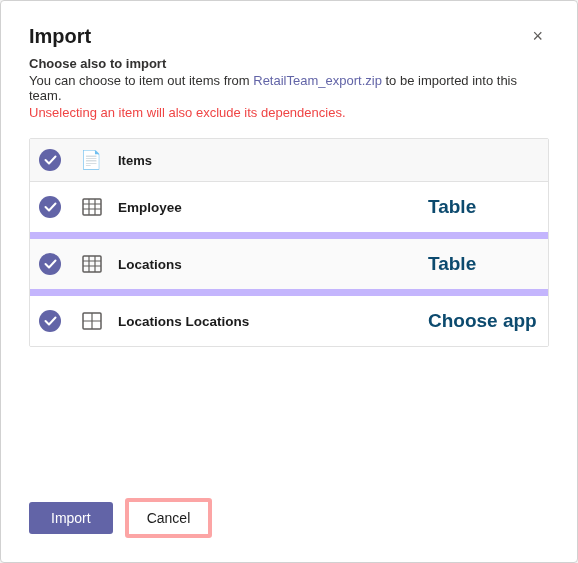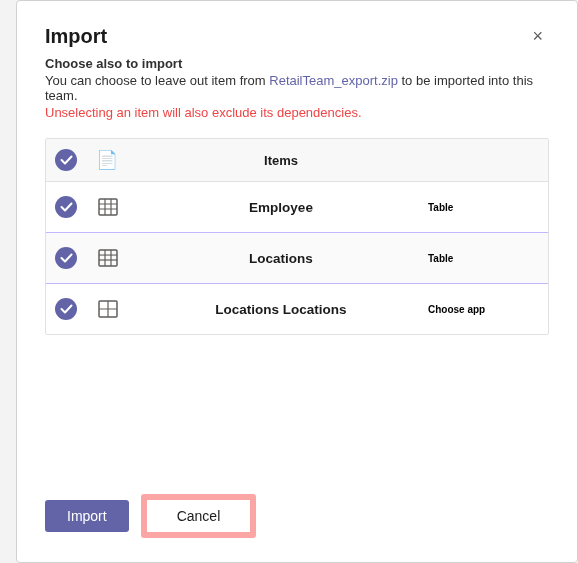--- a/index.html
+++ b/index.html
@@ -14,21 +14,20 @@
     .dialog {
       background: #fff;
       border: 1px solid #d1d1d1;
       border-radius: 4px;
       width: 578px;
       min-height: 563px;
       padding: 24px 28px 24px 28px;
       position: relative;
       display: flex;
       flex-direction: column;
-      margin-left: 16px;
     }
     .dialog-header {
       display: flex;
       justify-content: space-between;
       align-items: flex-start;
       margin-bottom: 8px;
     }
     .dialog-title {
       font-size: 20px;
       font-weight: 600;
@@ -64,27 +63,27 @@
     .table-header {
       display: grid;
       grid-template-columns: 40px 44px 1fr 120px;
       background: #f8f8f8;
       border-bottom: 1px solid #e1e1e1;
       padding: 10px 0;
       align-items: center;
     }
     .col-check { display: flex; align-items: center; justify-content: center; }
     .col-icon { display: flex; align-items: center; justify-content: center; }
-    .col-items { font-size: 13px; font-weight: 600; color: #1b1b1b; padding-left: 4px; text-align: center; }
+    .col-items { font-size: 13px; font-weight: 600; color: #1b1b1b; padding-left: 4px; }
     .col-type { font-size: 13px; font-weight: 600; color: #1b1b1b; }
 
     .table-row {
       display: grid;
       grid-template-columns: 40px 44px 1fr 120px;
-      border-bottom: 1px solid #c4b5fd;
+      border-bottom: 7px solid #c4b5fd;
       padding: 14px 0;
       align-items: center;
       background: #fff;
     }
     .table-row:last-child { border-bottom: none; }
     .table-row:nth-child(odd) { background: #fafafa; }
 
     .check-circle {
       width: 22px;
       height: 22px;
@@ -96,22 +95,22 @@
       margin: 0 auto;
     }
     .check-circle svg { display: block; }
 
     .row-item-name {
       font-size: 13.5px;
       color: #1b1b1b;
       padding-left: 4px;
     }
     .row-type {
-      font-size: 10px;
-      color: #000000;
+      font-size: 19px;
+      color: #0c4a6e;
     }
 
     
     .check-circle-header {
       width: 22px;
       height: 22px;
       border-radius: 50%;
       background: #6264a7;
       display: flex;
       align-items: center;
@@ -138,41 +137,41 @@
       border: none;
       border-radius: 3px;
       padding: 8px 22px;
       font-size: 14px;
       font-weight: 500;
       cursor: pointer;
     }
     .btn-cancel {
       background: #fff;
       color: #1b1b1b;
-      border: 6px solid #fca5a5;
+      border: 4px solid #fca5a5;
       border-radius: 3px;
-      padding: 8px 30px;
+      padding: 8px 18px;
       font-size: 14px;
       cursor: pointer;
     }
   </style>
 </head>
 <body>
 
 <div class="dialog">
   <div class="dialog-header">
     <span class="dialog-title">Import</span>
     <button class="close-btn">×</button>
   </div>
 
   <div class="subtitle">
     <strong>Choose also to import</strong>
   </div>
   <div class="subtitle">
-    <span>You can choose to leave out item from </span><span class="link">RetailTeam_export.zip</span><span> to be imported into this team.</span>
+    <span>You can choose to item out items from </span><span class="link">RetailTeam_export.zip</span><span> to be imported into this team.</span>
   </div>
   <div class="note">Unselecting an item will also exclude its dependencies.</div>
 
   <div class="table-container">
 
     <div class="table-header">
       <div class="col-check">
         <div class="check-circle-header">
           <svg width="13" height="10" viewBox="0 0 13 10" fill="none">
             <polyline points="1.5,5 5,8.5 11.5,1.5" stroke="#fff" stroke-width="2" stroke-linecap="round" stroke-linejoin="round"></polyline>

